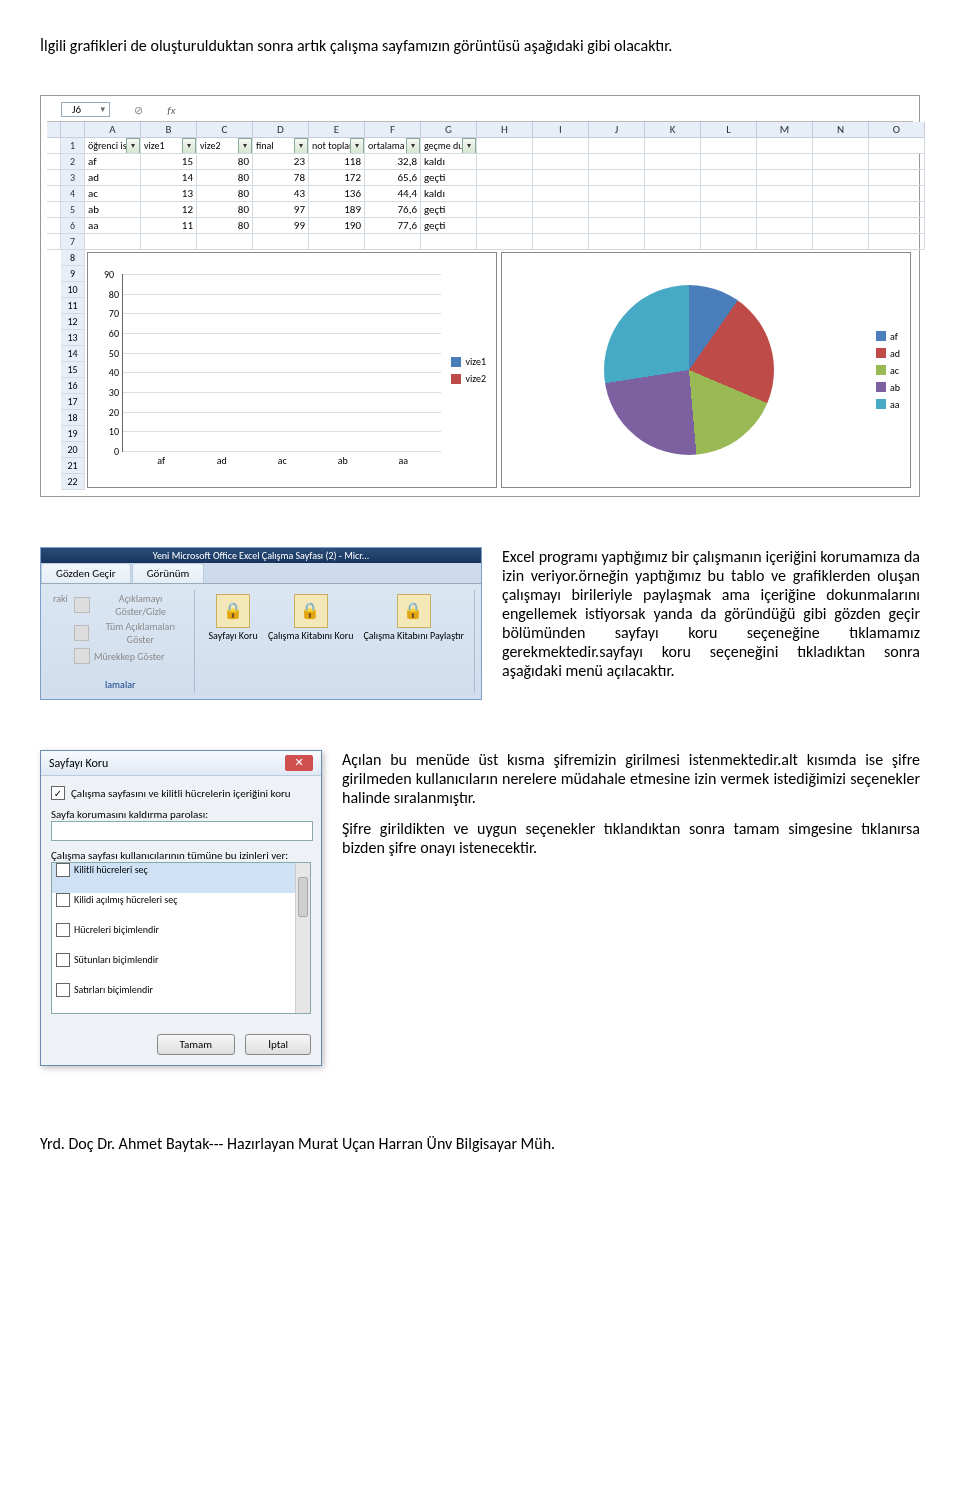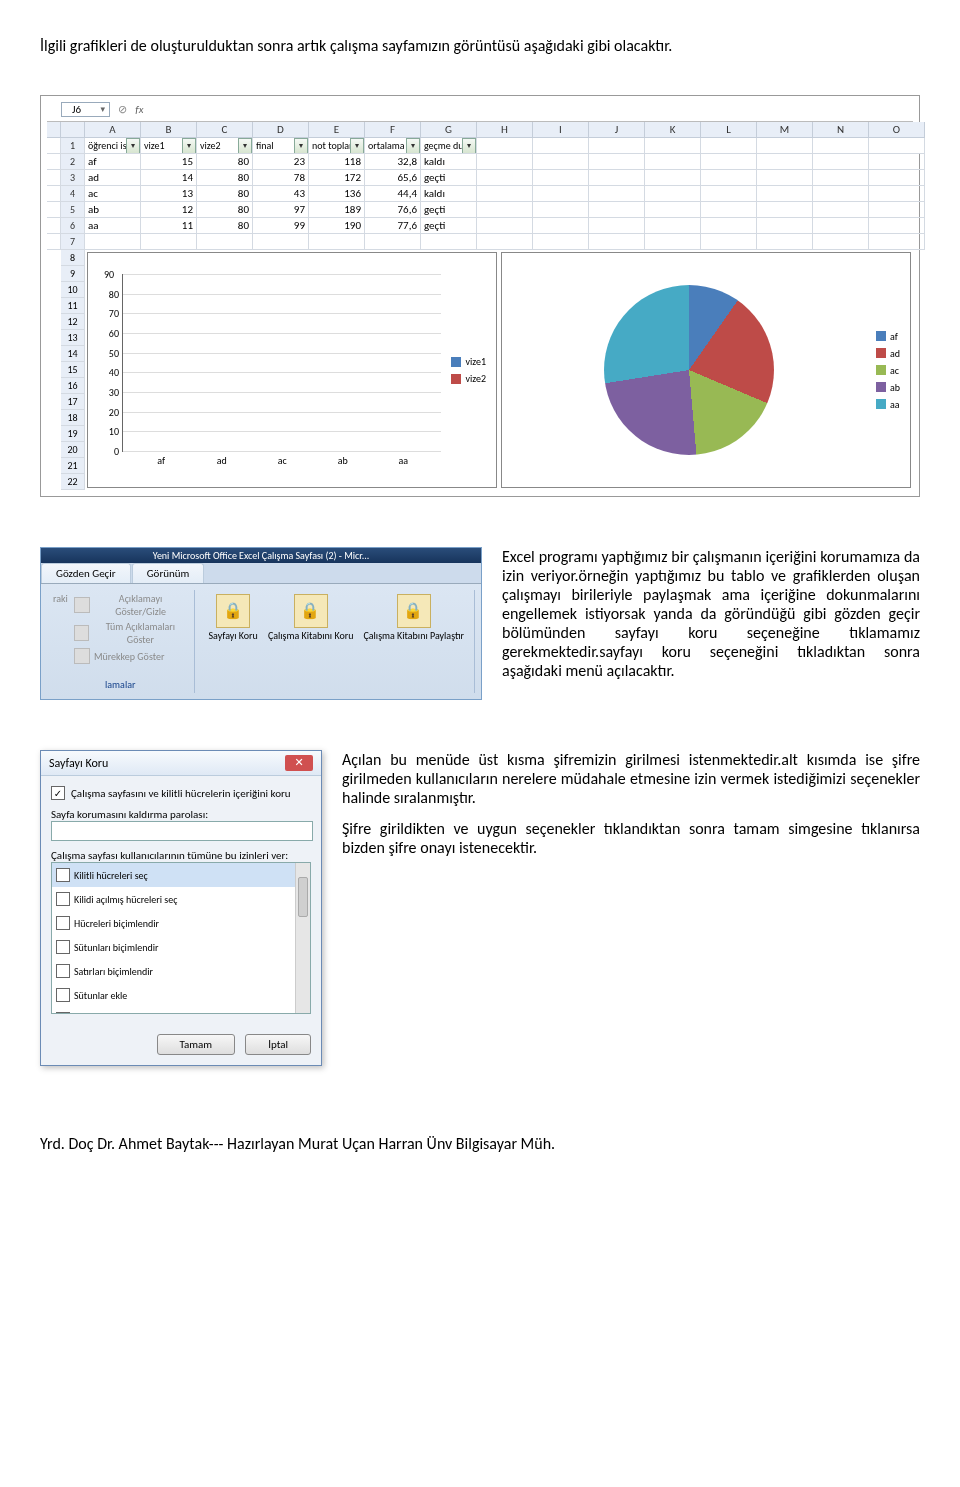--- a/index.html
+++ b/index.html
@@ -13,22 +13,22 @@
   }
   .intro { margin-bottom: 40px; }
   .excel-shot {
     border: 1px solid #999;
     background: #fff;
     padding: 4px 6px 6px 6px;
     margin-bottom: 50px;
   }
   .namebox-row {
     display: flex;
-    align-items: center;
-    gap: 8px;
+    align-items: flex-end;
+    gap: 24px;
     font-size: 11px;
     padding: 2px 0 4px 14px;
     border-bottom: 1px solid #bbb;
   }
   .namebox {
     border: 1px solid #9ab;
     padding: 0 28px 0 10px;
     background: #fff;
     font-size: 11px;
     position: relative;
@@ -293,24 +293,24 @@
     background:#fff; margin-bottom:8px;
   }
   .dlg-list {
     border:1px solid #8aa;
     background:#fff;
     height:150px;
     overflow:hidden;
     position:relative;
   }
   .dlg-list-item {
-    display:flex; align-items:center; gap:4px;
+    display:flex; align-items:flex-start; gap:4px;
     padding:0 4px;
     font-size:10px;
-    height:24px;
+    height:30px;
   }
   .dlg-list-item.sel { background:#cfe1f5; }
   .dlg-scrollbar {
     position:absolute; right:0; top:0; bottom:0;
     width:14px; background:#e6e6e6;
     border-left:1px solid #ccc;
   }
   .dlg-scrollbar::before {
     content:""; position:absolute; top:14px; left:2px; right:2px; height:38px;
     background:#cfcfcf; border:1px solid #aaa; border-radius:2px;

